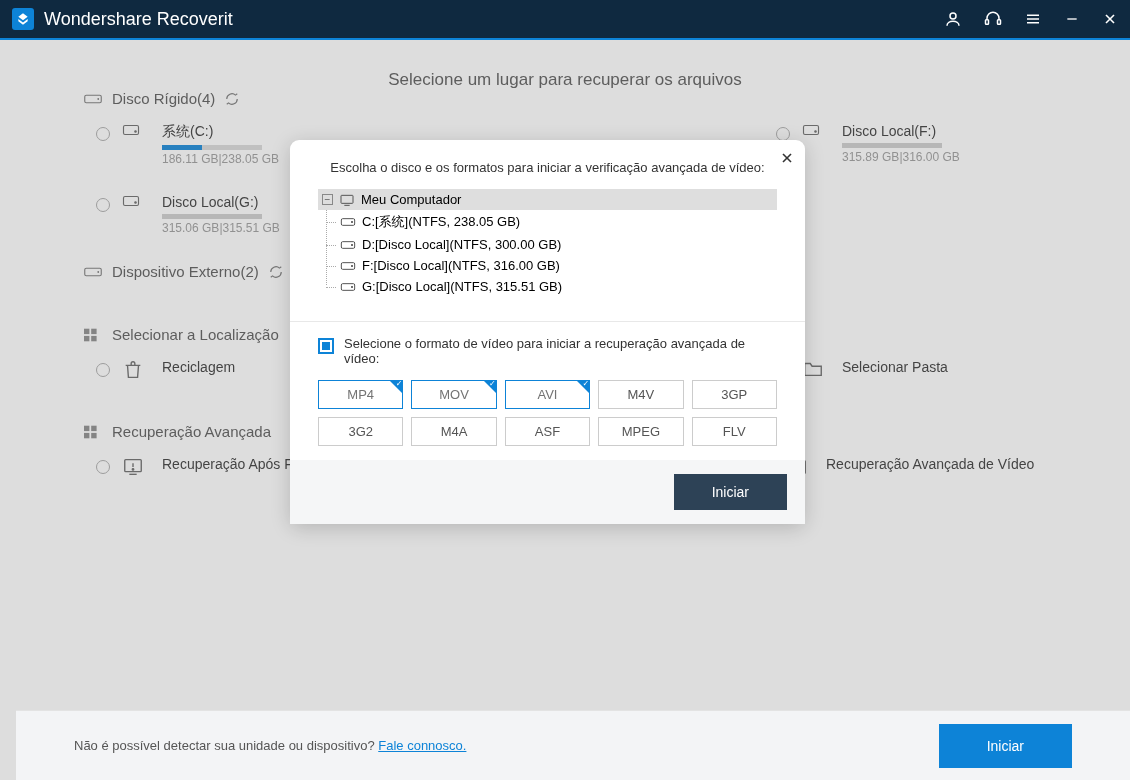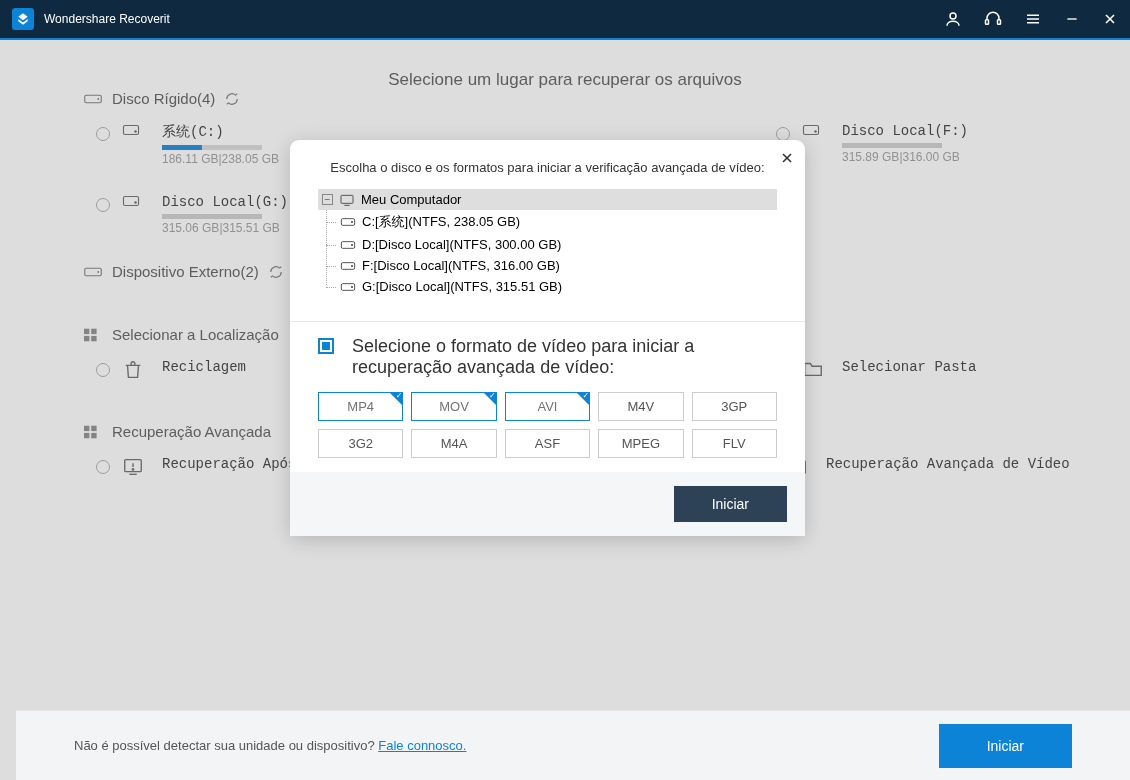--- a/index.html
+++ b/index.html
@@ -1,39 +1,39 @@
 <!DOCTYPE html>
 <html><head>
 <meta charset="utf-8">
 <style>
 * { margin: 0; padding: 0; box-sizing: border-box; font-family: -apple-system, "Segoe UI", Arial, sans-serif; }
 body { width: 1130px; height: 780px; background: #fff; overflow: hidden; position: relative; }
 
 
 .titlebar { height: 40px; background: #0f2940; display: flex; align-items: center; padding: 0 12px; color: #fff; border-bottom: 2px solid #0d83d7; }
 .titlebar .logo { width: 22px; height: 22px; background: #0d83d7; margin-right: 10px; display:flex; align-items:center; justify-content:center; border-radius:3px; }
-.titlebar .title { font-size: 12px; font-weight: 500; flex:1; }
+.titlebar .title { font-size: 18px; font-weight: 500; flex:1; }
 .titlebar .ctrls { display:flex; gap:22px; align-items:center; }
 .titlebar .ctrls span { cursor:pointer; display:flex; }
 
 
 .content { position:relative; padding: 30px 58px 0 58px; height: calc(100% - 40px - 70px); }
 .subtitle { text-align:center; color:#555; font-size:17px; }
 
 .section-head { display:flex; align-items:center; gap:10px; color:#555; font-size:15px; margin-bottom:16px;padding-left:26px; }
 .section-head svg { color:#777; }
 
 .items-row { display:flex; gap:60px; padding-left:38px; margin-bottom:28px; }
 .item { display:flex; align-items:flex-start; gap:12px; }
 .item .radio { width:14px; height:14px; border:1.5px solid #aaa; border-radius:50%; margin-top:4px; cursor:pointer; background:#fff; }
 .item .radio.checked { border-color:#0d83d7; display:flex; align-items:center; justify-content:center; }
 .item .radio.checked::after { content:""; width:7px; height:7px; background:#0d83d7; border-radius:50%; }
 .item .iconbox { width:28px; margin-top:0; color:#666; }
 .item .txt { display:flex; flex-direction:column; gap:2px; }
-.item .label { font-size:14px; color:#333;font-family:Liberation Mono, monospace; }
+.item .label { font-size:14px; color:#333; }
 .item .sub { font-size:12px; color:#9a9a9a; }
 .item .bar { width:100px; height:5px; background:#d8d8d8; margin-top:2px; position:relative; }
 .item .bar .fill { height:100%; background:#0d83d7; }
 
 .section-icon { width:18px; height:14px; }
 
 
 .bottombar { position:absolute; bottom:0; left:16px; right:0; height:70px; background:#f3f4f6; border-top:1px solid #e3e3e3; display:flex; align-items:center; justify-content:space-between; padding:0 58px; }
 .bottombar .msg { color:#555; font-size:13px; }
 .bottombar .msg a { color:#0d83d7; text-decoration:underline; }
@@ -49,21 +49,21 @@
 .tree { padding:0 28px 10px 28px; font-size:13px; overflow-y:auto; max-height:180px; }
 .tree-row { display:flex; align-items:center; gap:6px; padding:3px 0; cursor:pointer; }
 .tree-row.root { background:#dedede; padding:3px 4px; }
 .tree-row .exp { width:11px; height:11px; border:1px solid #888; display:flex; align-items:center; justify-content:center; font-size:10px; line-height:1; color:#555; }
 .tree-child { padding-left:22px; position:relative; }
 .tree-child::before { content:""; position:absolute; left:8px; top:0; bottom:12px; width:1px; border-left:1px dotted #aaa; }
 .tree-child .tree-row { position:relative; }
 .tree-child .tree-row::before { content:""; position:absolute; left:-14px; top:50%; width:10px; border-top:1px dotted #aaa; }
 
 .format-sec { padding:14px 28px; border-top:1px solid #e8e8e8; margin-top:14px; }
-.format-head { display:flex; align-items:flex-start; gap:18px; font-size:18px; color:#333; margin-bottom:14px; }
+.format-head { display:flex; align-items:flex-start; gap:10px; font-size:13px; color:#333; margin-bottom:14px; }
 .format-head .chk { width:16px; height:16px; border:2px solid #0d83d7; display:flex; align-items:center; justify-content:center; flex-shrink:0; margin-top:2px; }
 .format-head .chk::after { content:""; width:8px; height:8px; background:#0d83d7; }
 .format-grid { display:grid; grid-template-columns:repeat(5, 1fr); gap:8px; }
 .fmt { border:1px solid #ccc; padding:6px 0; text-align:center; font-size:13px; cursor:pointer; position:relative; color:#555; }
 .fmt.sel { border-color:#0d83d7; color:#737373; }
 .fmt.sel::after { content:""; position:absolute; top:0; right:0; border-top:12px solid #0d83d7; border-left:12px solid transparent; }
 .fmt.sel::before { content:"✓"; position:absolute; top:-2px; right:0px; font-size:8px; color:#fff; z-index:1; }
 
 .modal-foot { background:#f5f6f7; padding:14px 18px; display:flex; justify-content:flex-end; }
 .btn-dark { background:#2d4256; color:#fff; border:none; padding:10px 38px; font-size:14px; cursor:pointer; }

